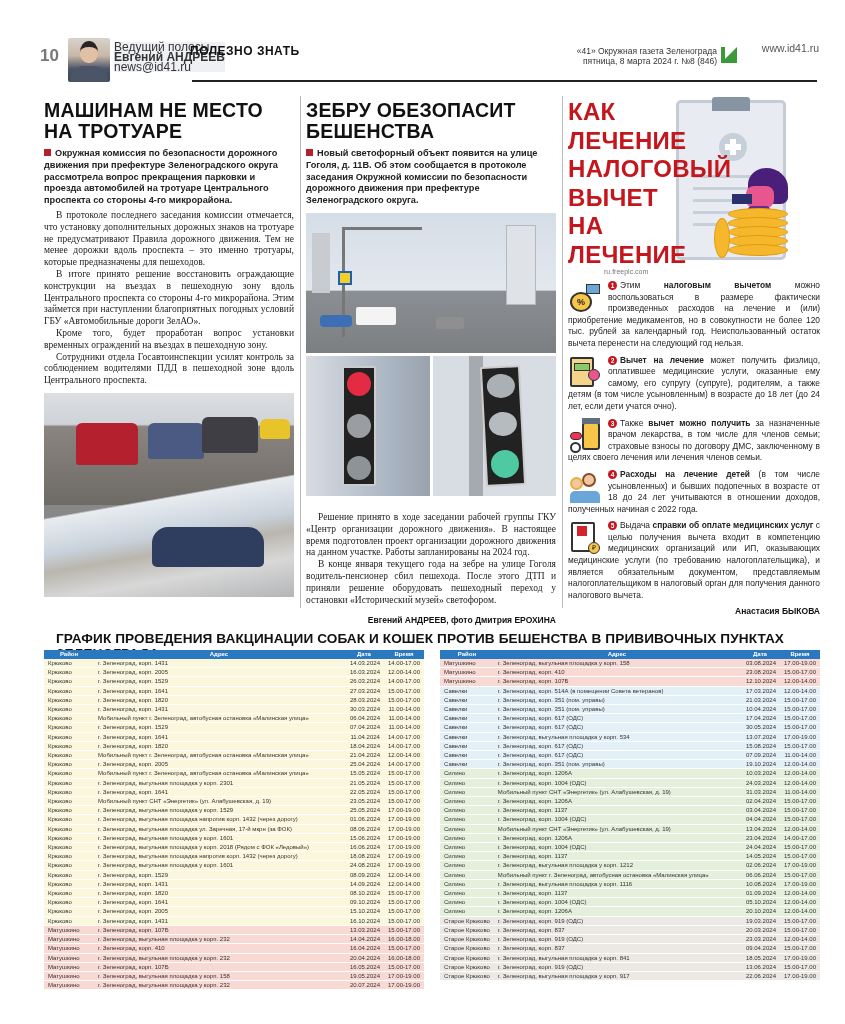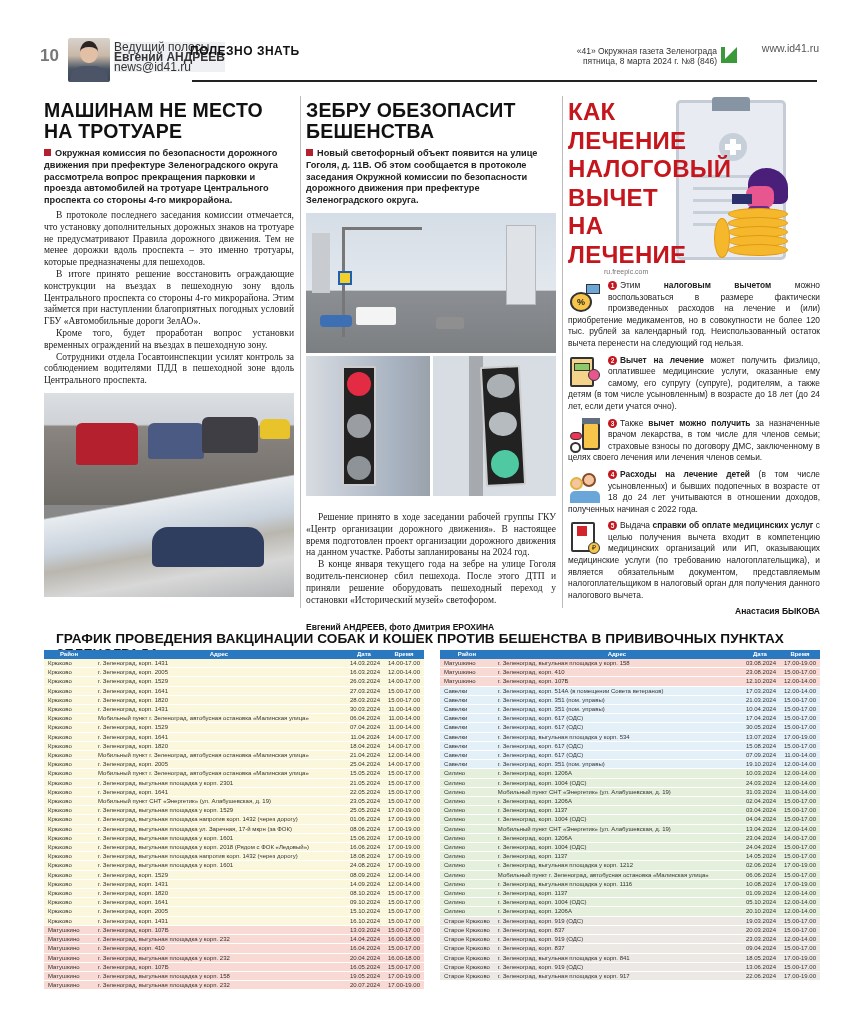--- a/index.html
+++ b/index.html
@@ -29,21 +29,21 @@
 .photo{position:relative;overflow:hidden}
 .photo1{margin-top:6px;width:250px;height:204px;background:#888}
 .p1a{position:absolute;left:0;top:0;width:100%;height:112px;background:linear-gradient(#dcdfe2 0,#cfd2d6 28%,#8a8580 30%,#6e6a66 100%)}
 .p1b{position:absolute;left:0;top:70px;width:100%;height:140px;background:linear-gradient(170deg,transparent 0,transparent 30%,#e8ecf0 31%,#c9d2dc 50%,#b9b6ae 60%,#d8d8d8 75%,#aeb0b2 100%)}
 .car{position:absolute;border-radius:6px 6px 3px 3px}
 .photo2{margin-top:6px;width:250px;height:140px;background:linear-gradient(#d5dde6 0,#e3e8ee 55%,#8b8f93 56%,#7c7f82 100%)}
 .photo3{margin-top:3px;width:250px;height:140px;display:flex;gap:3px}
 .tl-pane{flex:1;position:relative;background:#c9ccd1}
 .tl-box{position:absolute;background:#222;border:2px solid #ccc;border-radius:2px}
 .lamp{position:absolute;border-radius:50%}
-.byline{margin-top:16px;font-size:8.5px;font-weight:bold;color:#111}
+.byline{margin-top:9px;text-align:right;font-size:8.5px;font-weight:bold;color:#111}
 .infohead{position:relative;height:168px}
 .bigred{font-size:24px;line-height:28.5px;font-weight:bold;color:#c4161c;letter-spacing:.3px;position:relative;z-index:2}
 .clip{position:absolute;left:108px;top:2px;width:110px;height:160px;background:#e8ecf2;border:3px solid #c5ccd6;border-radius:5px}
 .clip .top{position:absolute;left:33px;top:-6px;width:38px;height:14px;background:#8794a3;border-radius:3px 3px 0 0}
 .clip .plus{position:absolute;left:40px;top:30px;width:28px;height:28px;border-radius:50%;background:#c7cfd9}
 .clip .plus:before{content:"";position:absolute;left:11px;top:6px;width:6px;height:16px;background:#fff}
 .clip .plus:after{content:"";position:absolute;left:6px;top:11px;width:16px;height:6px;background:#fff}
 .clip .line{position:absolute;left:14px;height:3px;background:#c7cfd9;width:80px}
 .coins{position:absolute;left:160px;top:110px;width:60px;height:52px}
 .coin{position:absolute;left:0;width:60px;height:12px;border-radius:50%;background:#f5b82c;border:1px solid #e39a11}

